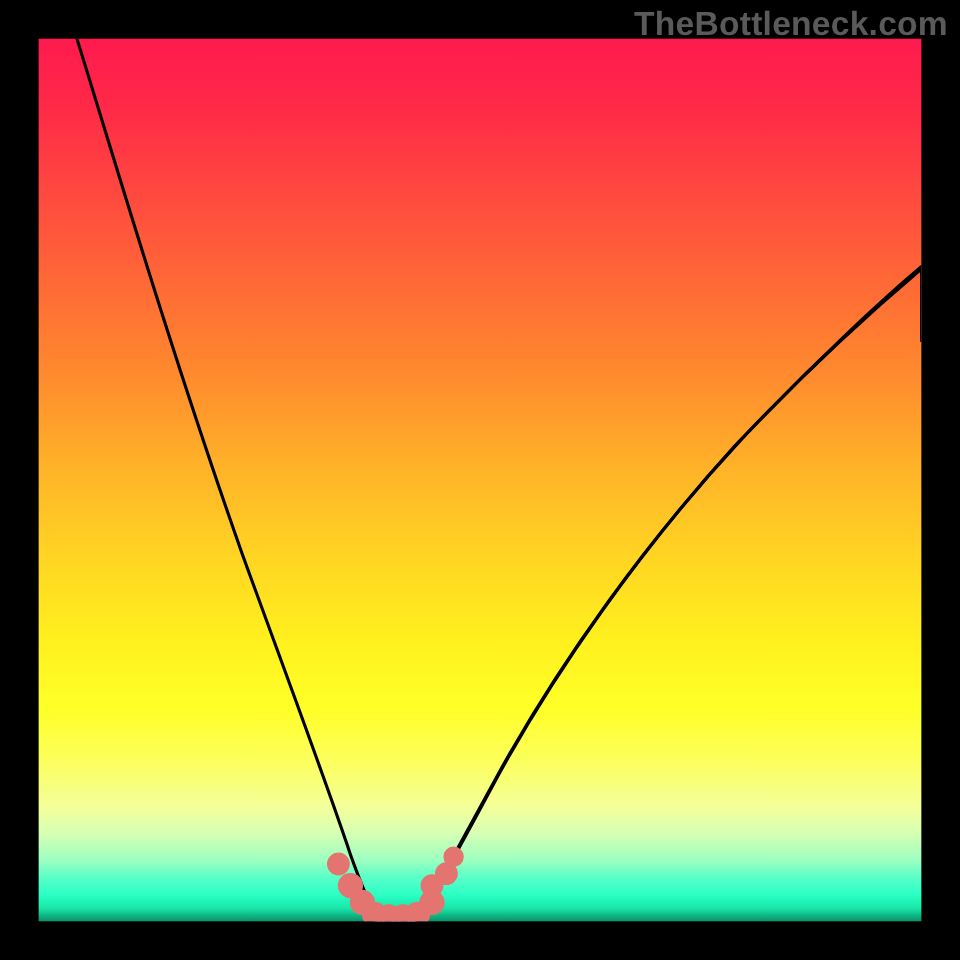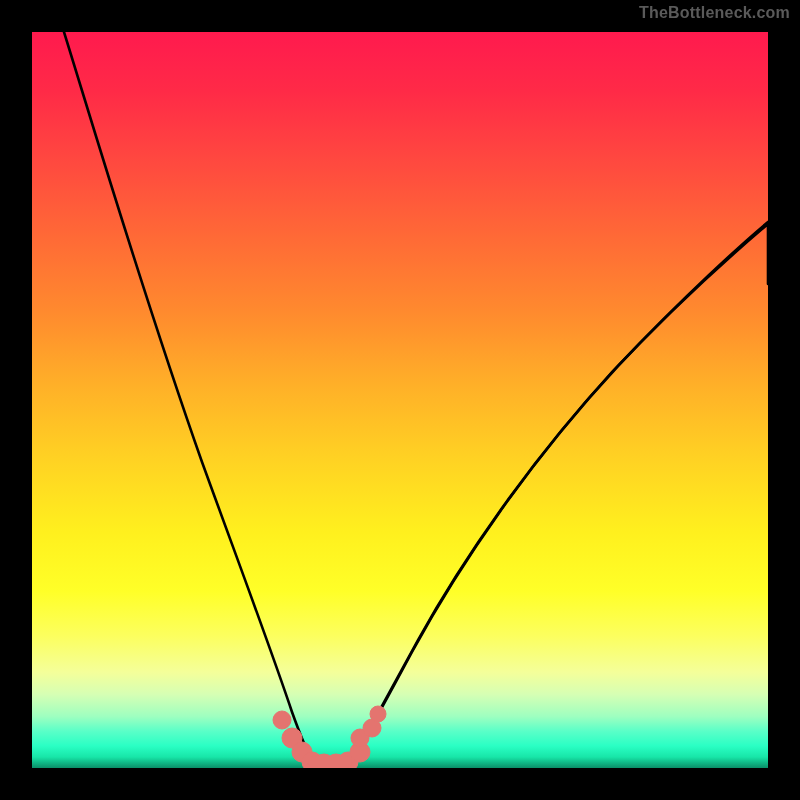--- a/index.html
+++ b/index.html
@@ -8,21 +8,21 @@
     position: relative;
     width: 800px;
     height: 800px;
     background: #000;
   }
   .watermark {
     position: absolute;
     top: 4px;
     right: 10px;
     font-family: Arial, Helvetica, sans-serif;
-    font-size: 16px;
+    font-size: 28px;
     font-weight: 600;
     color: #5a5a5a;
     letter-spacing: 0.2px;
     z-index: 5;
   }
   .plot {
     position: absolute;
     left: 32px;
     top: 32px;
     width: 736px;

